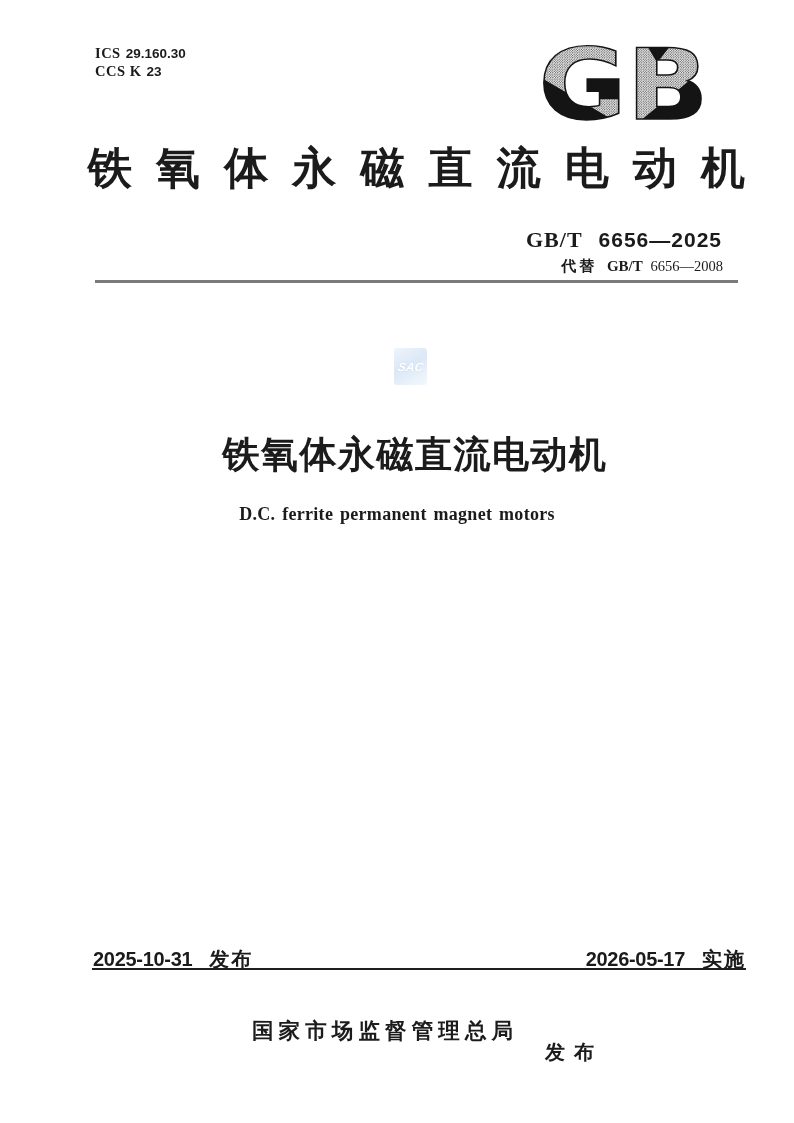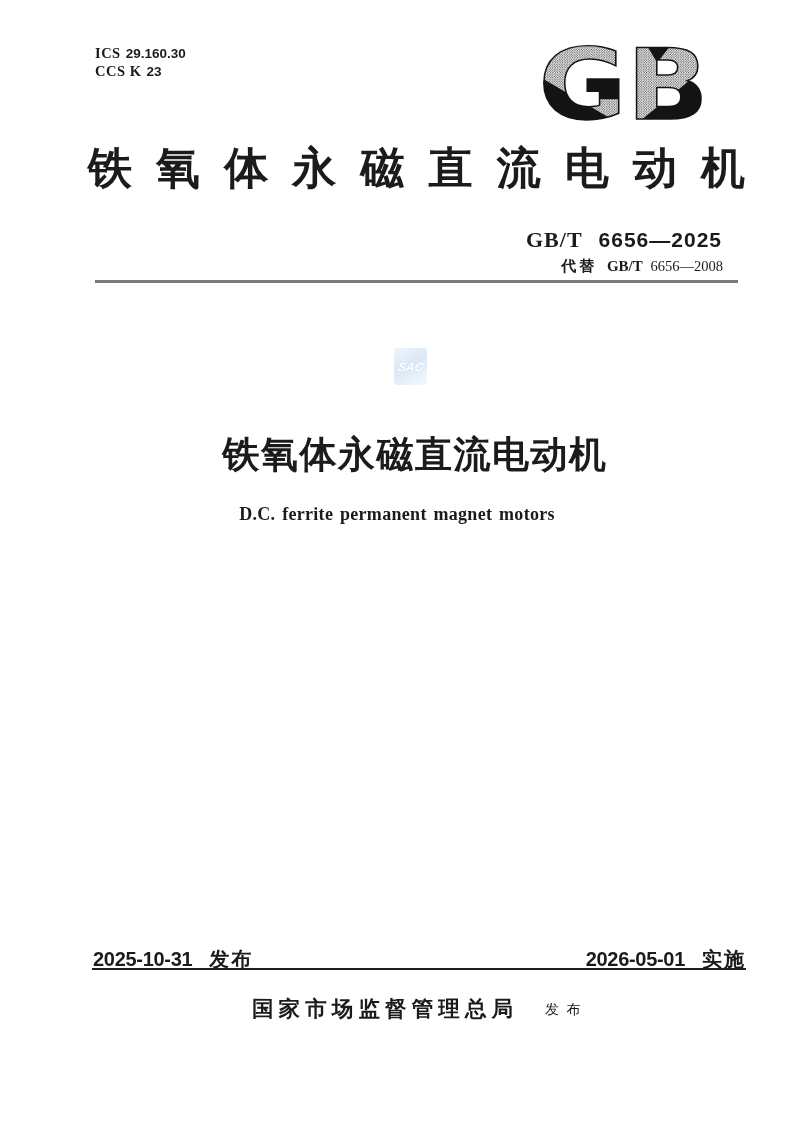--- a/index.html
+++ b/index.html
@@ -62,22 +62,22 @@
   .date-impl{right:48px;}
   .date-issue .date-label,.date-impl .date-label{margin-left:17px;letter-spacing:2px;font-weight:bold;}
   
   .issuer-block{position:absolute;top:996px;left:252px;display:flex;align-items:center;column-gap:32px;}
   .issuer-lines{width:261px;}
   .issuer-line{
     font-family:"Liberation Serif","DejaVu Serif",serif;font-weight:bold;font-size:21.5px;line-height:27px;
     text-align:justify;text-align-last:justify;white-space:nowrap;
   }
   .release-label{
-    font-family:"Liberation Serif","DejaVu Serif",serif;font-weight:normal;font-size:14px;
-    white-space:pre;letter-spacing:2px;
+    font-family:"Liberation Serif","DejaVu Serif",serif;font-weight:bold;font-size:20px;
+    white-space:pre;letter-spacing:2px;margin-top:43px;
   }
 </style>
 </head>
 <body>
 
 <div class="page">
 
   <div class="ics-block">
     <div>
       <span class="lbl">ICS</span><span class="val">29.160.30</span>
@@ -126,21 +126,21 @@
     <span>SAC</span>
   </div>
 
   <h1 class="title-zh">铁氧体永磁直流电动机</h1>
   <div class="title-en">D.C. ferrite permanent magnet motors</div>
 
   <div class="date-issue">
     <span>2025-10-31</span><span class="date-label">发布</span>
   </div>
   <div class="date-impl">
-    <span>2026-05-01</span><span class="date-label">实施</span>
+    <span>2026-05-17</span><span class="date-label">实施</span>
   </div>
 
   <div class="rule rule-bottom"></div>
 
   <div class="issuer-block">
     <div class="issuer-lines">
       <div class="issuer-line">国家市场监督管理总局</div>
     </div>
     <div class="release-label">发 布</div>
   </div>

